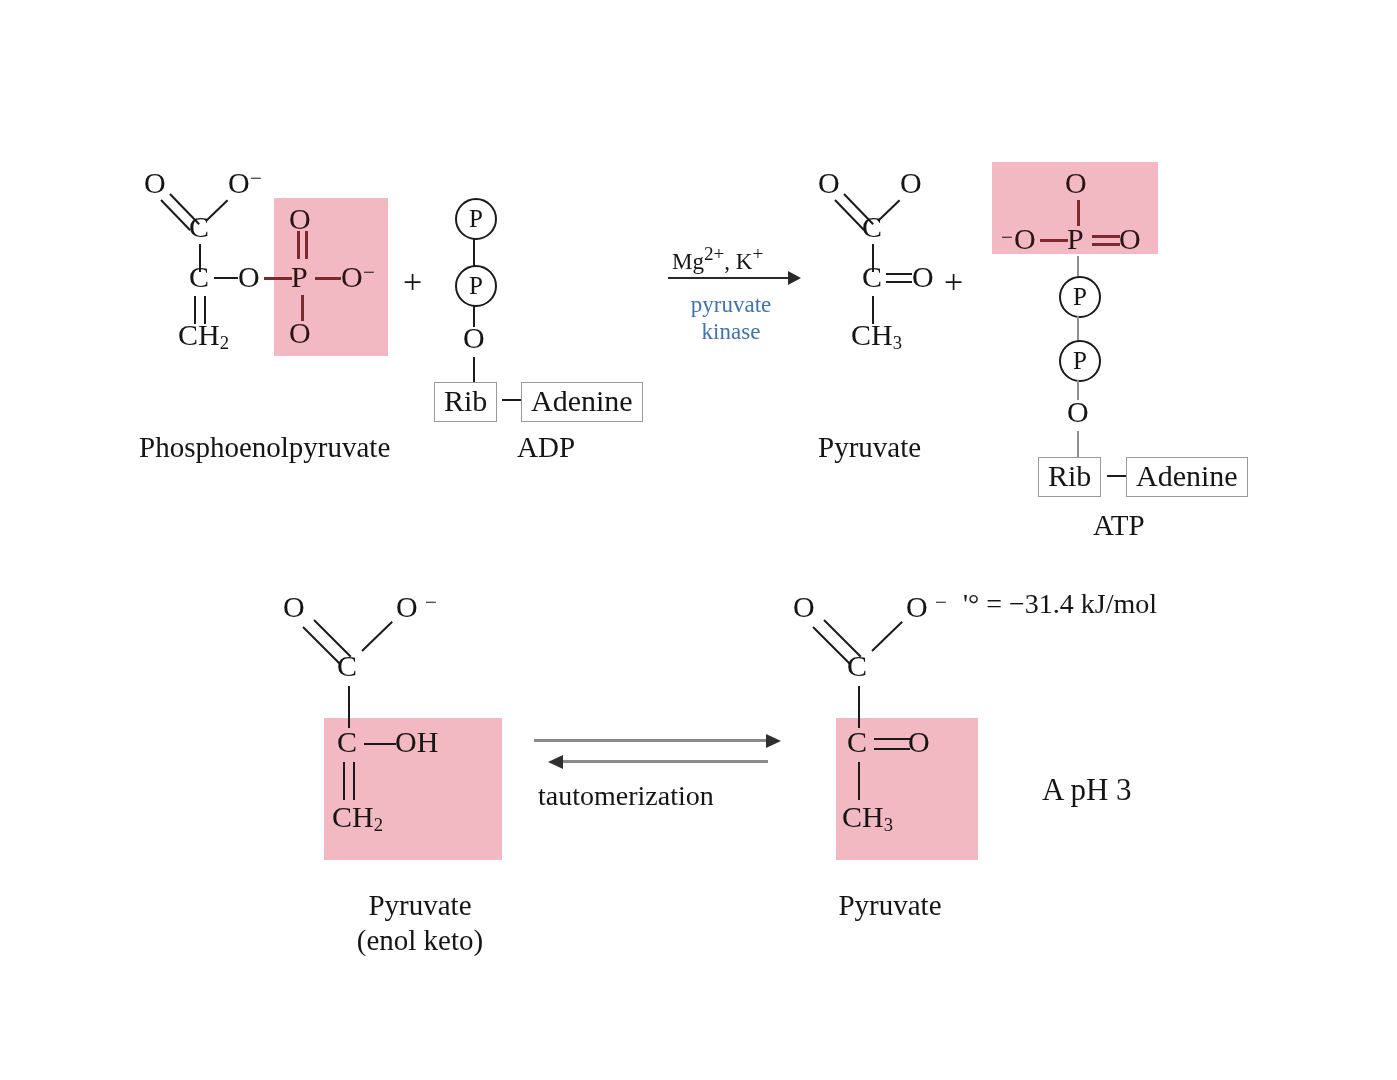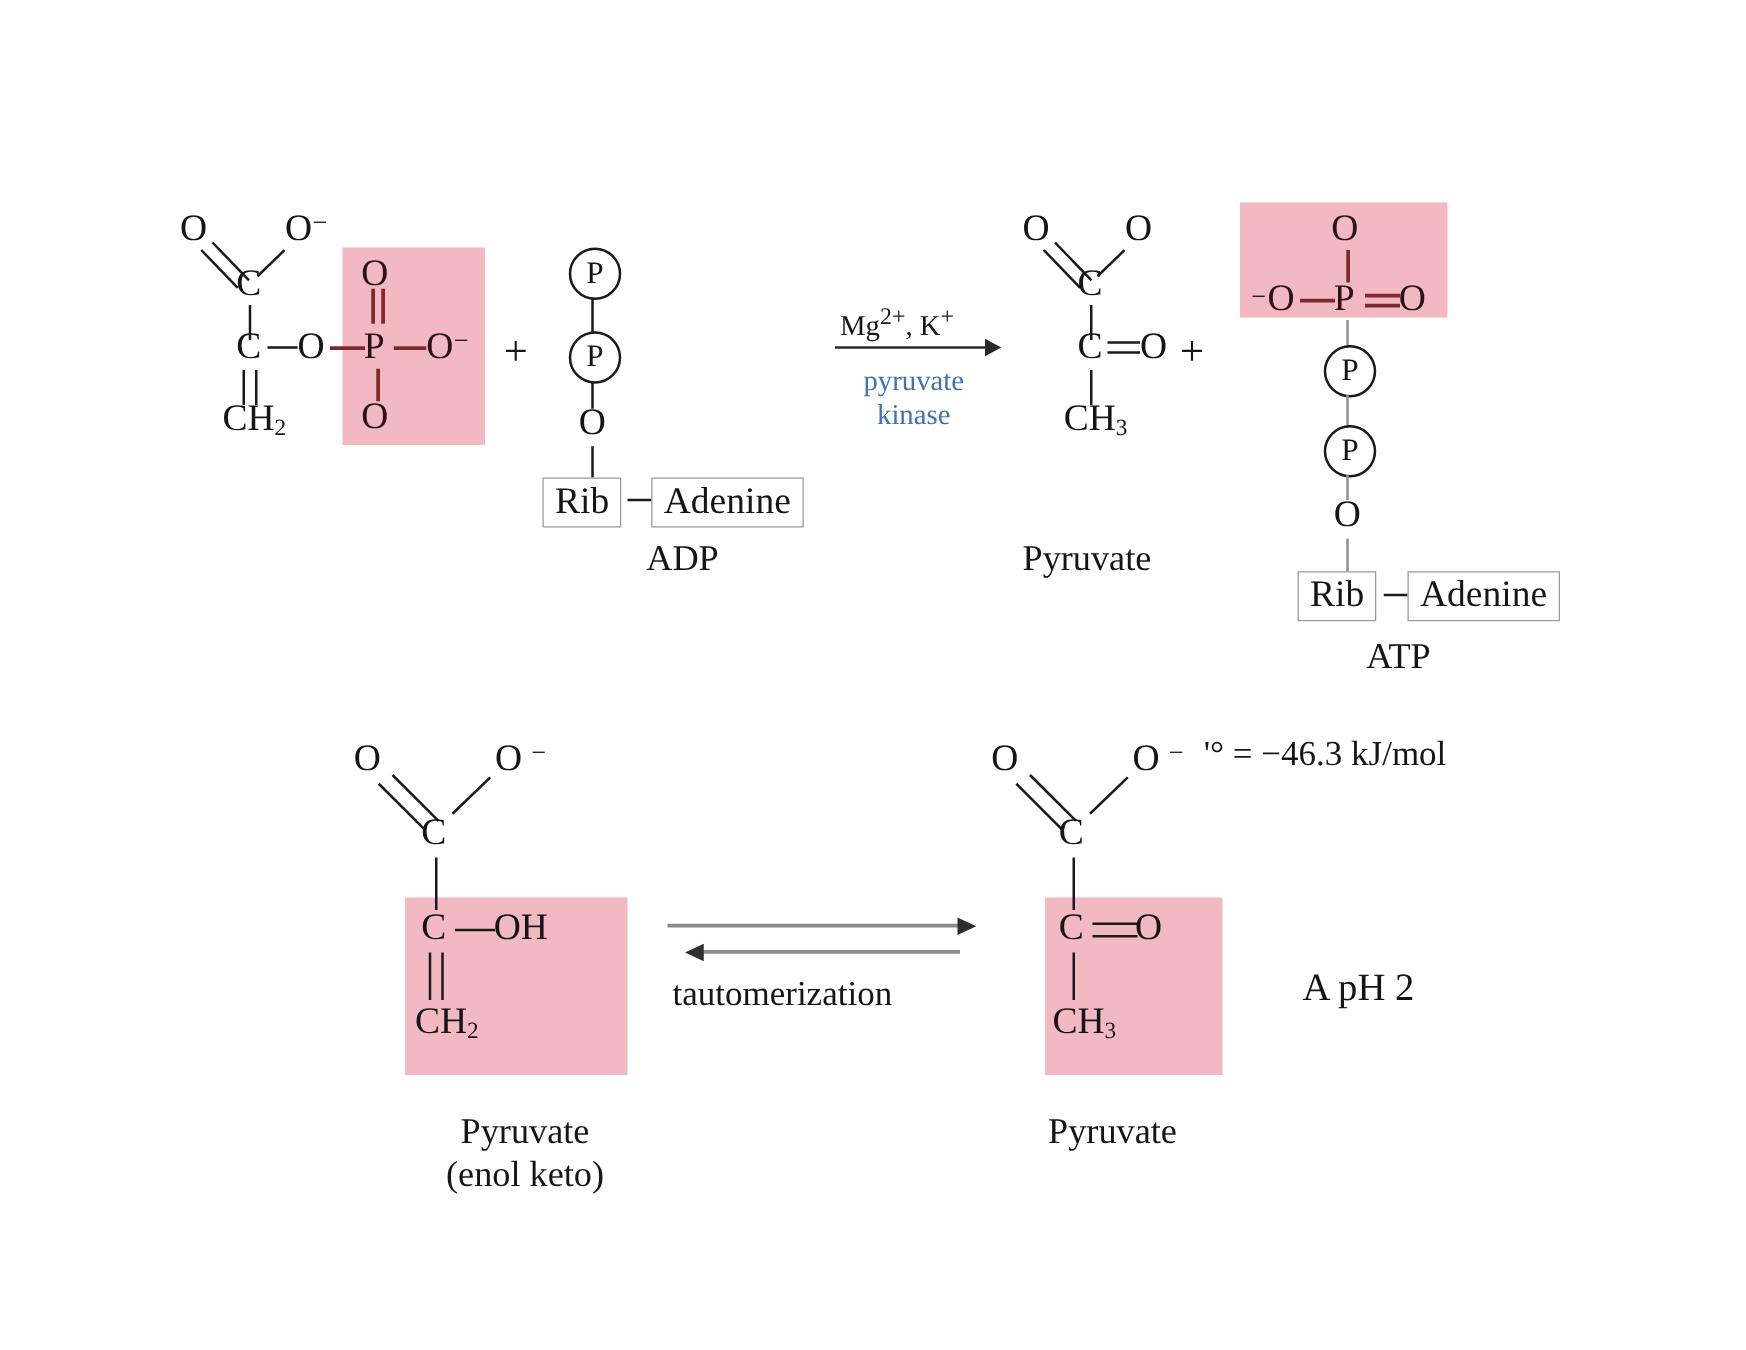--- a/index.html
+++ b/index.html
@@ -210,20 +210,21 @@
   <div class="abs bond-v red" style="left:305px; top:231px; height:28px;"></div>
   <div class="abs atom dark" style="left:289px; top:204px;">O</div>
 
   <div class="abs bond-v red" style="left:301px; top:295px; height:26px;"></div>
   <div class="abs atom dark" style="left:289px; top:318px;">O</div>
 
   <div class="abs bond-h red" style="left:315px; top:277px; width:26px;"></div>
   <div class="abs atom dark" style="left:341px; top:262px;">O</div>
   <div class="abs charge" style="left:363px; top:260px;">−</div>
 
+  <div class="abs cmpd-label" style="left:139px; top:430px;">Phosphoenolpyruvate</div>
 
   <div class="abs plus" style="left:403px; top:263px;">+</div>
 
   <div class="abs pcircle" style="left:455px; top:198px;">P</div>
   <div class="abs bond-v" style="left:473px; top:238px; height:28px;"></div>
   <div class="abs pcircle" style="left:455px; top:265px;">P</div>
   <div class="abs bond-v" style="left:473px; top:305px; height:22px;"></div>
   <div class="abs atom" style="left:463px; top:323px;">O</div>
   <div class="abs bond-v" style="left:473px; top:357px; height:27px;"></div>
   <div class="abs rbox" style="left:434px; top:382px;">Rib</div>
@@ -338,16 +339,16 @@
   <div class="abs atom" style="left:908px; top:727px;">O</div>
   <div class="abs bond-v" style="left:858px; top:762px; height:38px;"></div>
   <div class="abs atom" style="left:842px; top:802px;">
     <span>CH</span><sub>3</sub>
   </div>
 
   <div class="abs cmpd-label center" style="left:710px; top:888px; width:360px;">
     <div>Pyruvate</div>
   </div>
 
-  <div class="abs note" style="left:963px; top:588px;">'° = −46.3 kJ/mol</div>
-  <div class="abs note" style="left:1042px; top:772px; font-size:31px;">A pH 2</div>
+  <div class="abs note" style="left:963px; top:588px;">'° = −31.4 kJ/mol</div>
+  <div class="abs note" style="left:1042px; top:772px; font-size:31px;">A pH 3</div>
 
 </div>
 
 </body></html>

